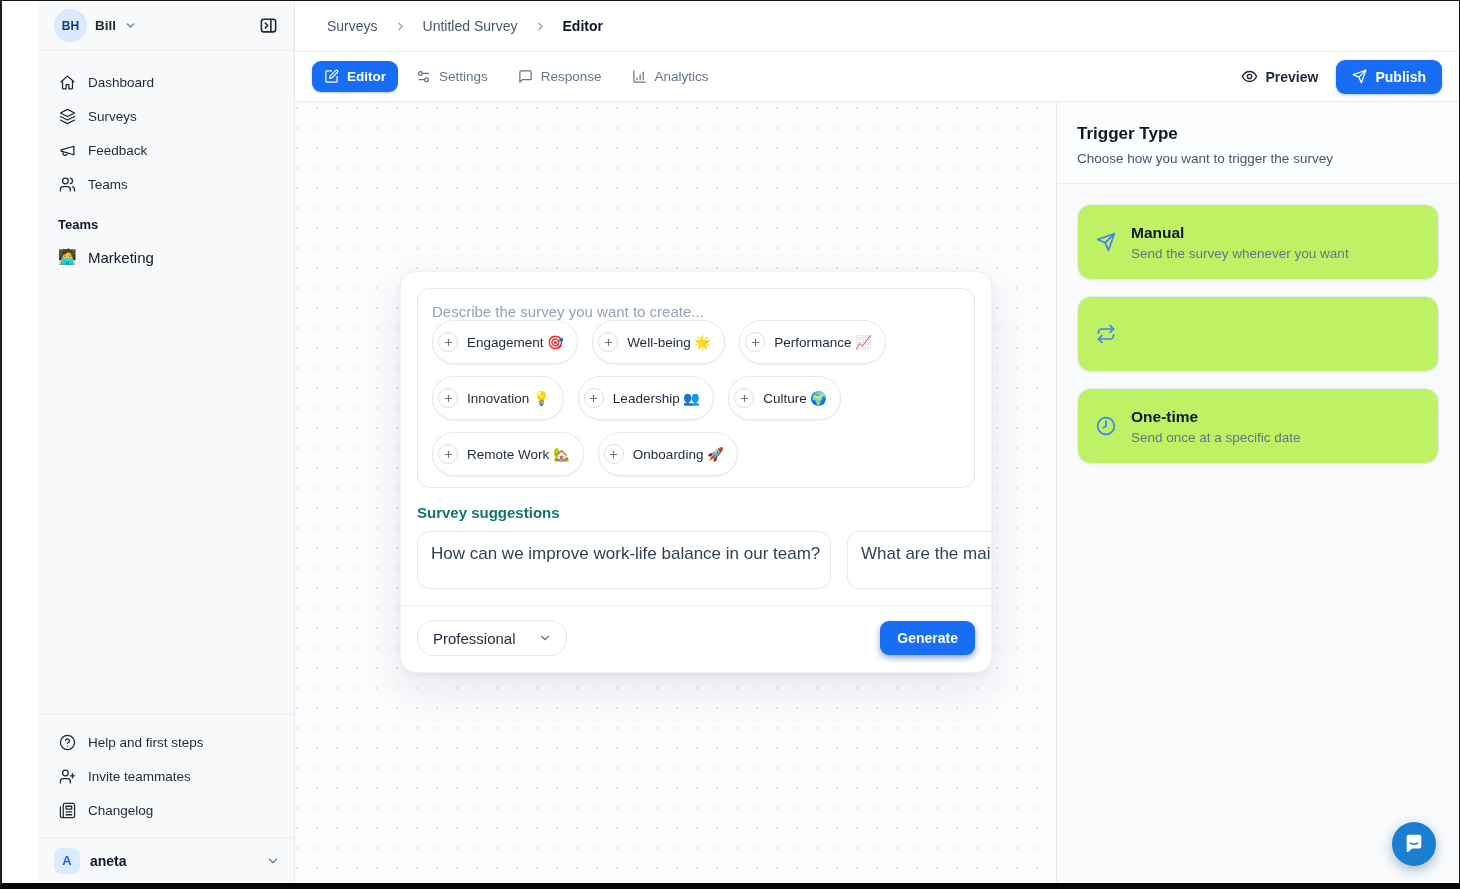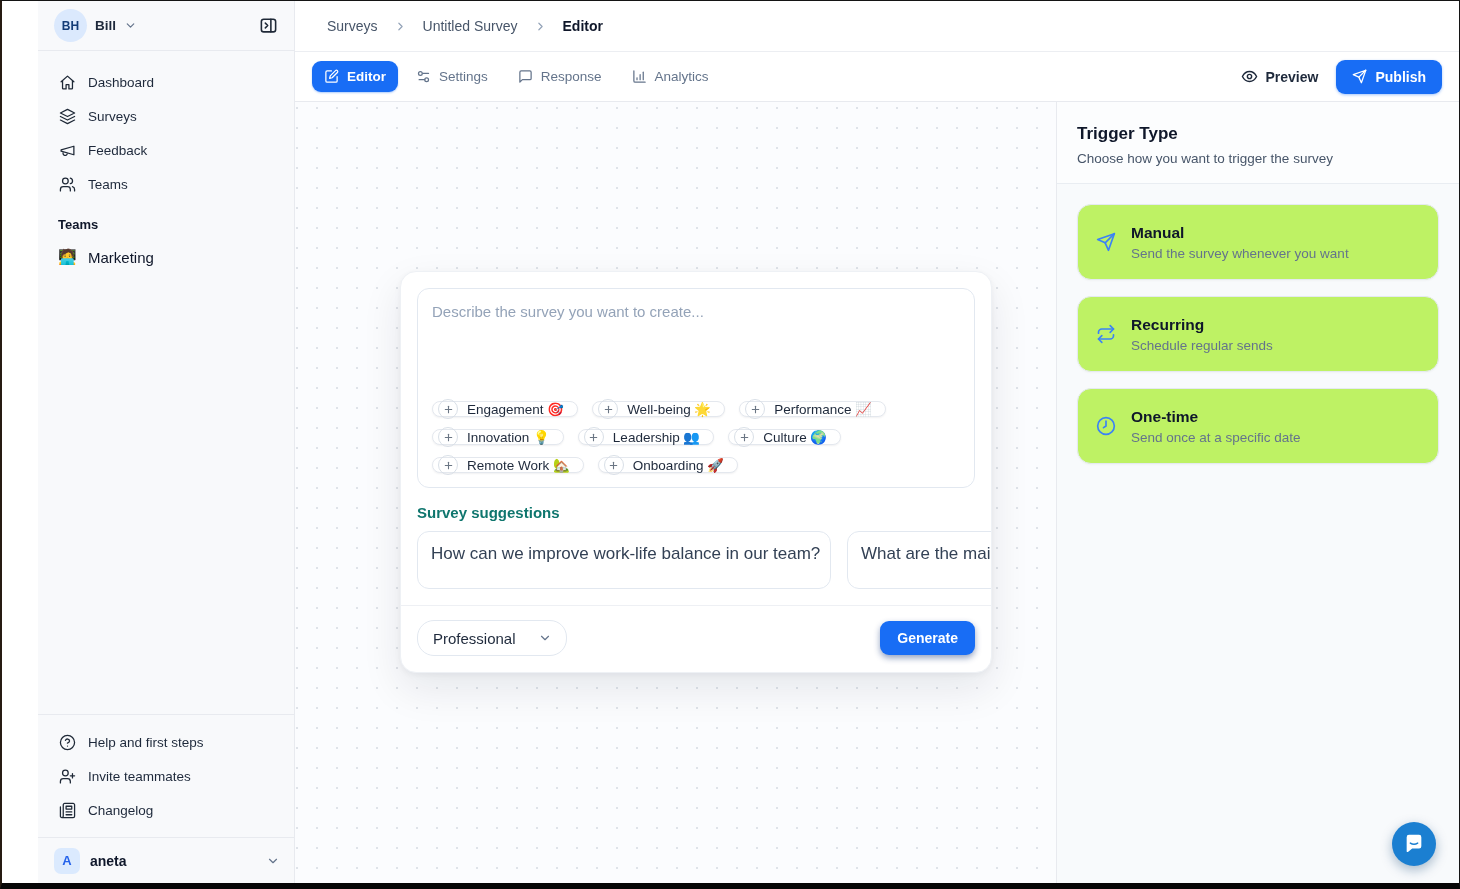--- a/index.html
+++ b/index.html
@@ -56,21 +56,21 @@
   .canvas{ flex:1; position:relative; min-width:0; background-color:#fbfcfe;
     background-image:radial-gradient(circle, #dfe3e9 1.2px, transparent 1.4px);
     background-size:20px 20px; background-position:12px 16px; }
 
   .composer{ position:absolute; left:105px; top:169px; width:592px; background:#fff;
     border:1px solid #eef1f5; border-radius:16px; padding:16px; overflow:hidden;
     box-shadow:0 16px 40px rgba(15,23,42,.09), 0 2px 6px rgba(15,23,42,.05); }
   .prompt-box{ border:1px solid #e2e8f0; border-radius:12px; height:200px; padding:14px; display:flex; flex-direction:column; cursor:text; }
   .prompt-placeholder{ font-size:15px; color:#94a3b8; }
   .topic-chips{ margin-top:auto; display:flex; flex-wrap:wrap; gap:12px 14px; }
-  .chip{ display:inline-flex; align-items:center; gap:9px; height:16px; padding:0 13px 0 5px; background:#fff;
+  .chip{ display:inline-flex; align-items:center; gap:9px; height:44px; padding:0 13px 0 5px; background:#fff;
     border:1px solid #e4e8ee; border-radius:999px; font-size:13.5px; color:#1e293b; cursor:pointer;
     box-shadow:0 1px 2px rgba(15,23,42,.06); }
   .chip .plus{ width:20px; height:20px; border-radius:50%; border:1px solid #d9dfe7; color:#6b7684; display:flex; align-items:center; justify-content:center; }
 
   .sugg-title{ font-size:15px; color:#0f766e; font-weight:bold; margin:16px 2px 10px 0; }
   .sugg-row{ display:flex; gap:16px; margin-right:-17px; overflow:hidden; }
   .sugg-card{ flex:none; width:414px; height:58px; border:1px solid #e2e8f0; border-radius:12px; background:#fff; padding:12px 13px; font-size:17px; color:#334155; cursor:pointer; white-space:nowrap; overflow:hidden; }
 
   .composer-divider{ border-top:1px solid #eef0f4; margin:16px -16px 0; }
   .composer-footer{ display:flex; align-items:center; justify-content:space-between; padding-top:14px; }
@@ -421,24 +421,20 @@
           </div>
           <div class="trigger-card">
             <span class="ic">
               <svg width="20" height="20" viewBox="0 0 24 24" fill="none" stroke="currentColor" stroke-width="2" stroke-linecap="round" stroke-linejoin="round">
                   <path d="m17 2 4 4-4 4"></path>
                   <path d="M3 11v-1a4 4 0 0 1 4-4h14"></path>
                   <path d="m7 22-4-4 4-4"></path>
                   <path d="M21 13v1a4 4 0 0 1-4 4H3"></path>
                 </svg>
             </span>
-            <span>
-              <div class="tc-title">Recurring</div>
-              <div class="tc-desc">Schedule regular sends</div>
-            </span>
           </div>
           <div class="trigger-card">
             <span class="ic">
               <svg width="20" height="20" viewBox="0 0 24 24" fill="none" stroke="currentColor" stroke-width="2" stroke-linecap="round" stroke-linejoin="round">
                   <circle cx="12" cy="12" r="10"></circle>
                   <path d="M12 6v6l-3 2"></path>
                 </svg>
             </span>
             <span>
               <div class="tc-title">One-time</div>

